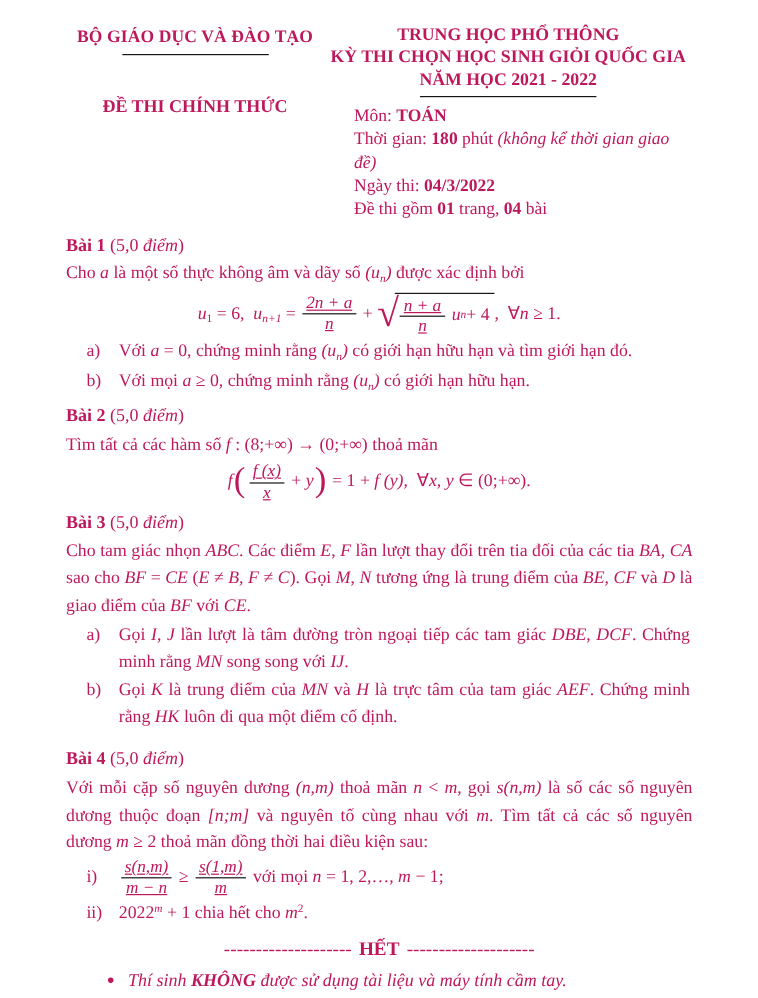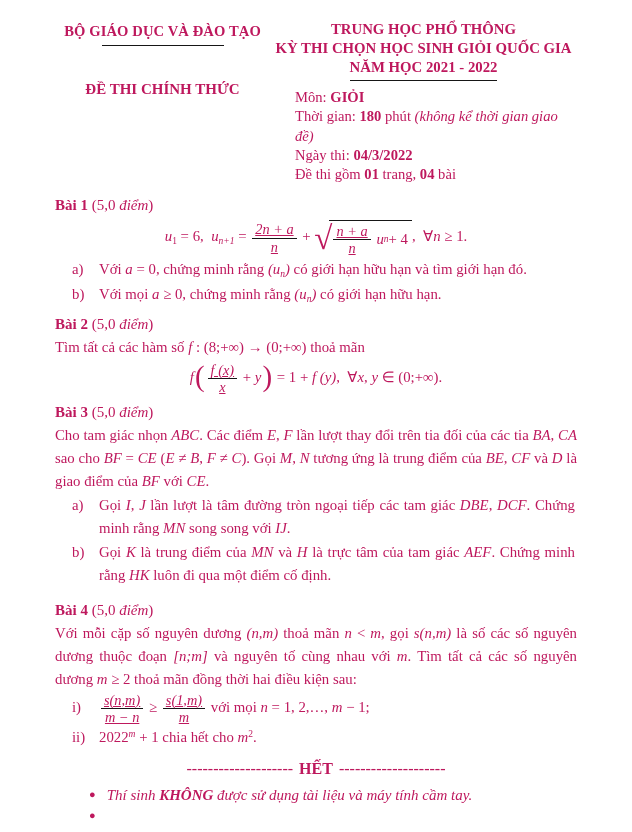--- a/index.html
+++ b/index.html
@@ -66,30 +66,31 @@
       <div class="ministry-rule"></div>
       <div class="official">ĐỀ THI CHÍNH THỨC</div>
     </div>
     <div class="h-right">
       <div class="exam-title">
         <div>TRUNG HỌC PHỔ THÔNG</div>
         <div>KỲ THI CHỌN HỌC SINH GIỎI QUỐC GIA</div>
         <div><span class="u3">NĂM HỌC 2021 - 2022</span></div>
       </div>
       <div class="exam-info">
-        <div><span>Môn: </span><span class="b">GIỎI</span></div>
+        <div><span>Môn: </span><span class="b">TOÁN</span></div>
         <div><span>Thời gian: </span><span class="b">180</span><span> phút </span><span class="i">(không kể thời gian giao đề)</span></div>
         <div><span>Ngày thi: </span><span class="b">04/3/2022</span></div>
         <div><span>Đề thi gồm </span><span class="b">01</span><span> trang, </span><span class="b">04</span><span> bài</span></div>
       </div>
     </div>
   </div>
 
   <section class="problem mt-md">
     <div class="p-heading"><span class="b">Bài 1 </span><span>(5,0 </span><span class="i">điểm</span><span>)</span></div>
+    <div class="p-text"><span>Cho </span><span class="i">a</span><span> là một số thực không âm và dãy số </span><span class="i">(u</span><span class="i sub">n</span><span class="i">)</span><span> được xác định bởi</span></div>
     <div class="formula"><span class="i">u</span><span class="sub">1</span><span> = 6,&nbsp;&nbsp;</span><span class="i">u</span><span class="i sub">n+1</span><span> = </span><span class="frac">
           <span class="fnum"><span class="i">2n + a</span></span>
           <span class="fden"><span class="i">n</span></span>
         </span><span> + </span><span class="sqrt">
           <span class="rad">√</span>
           <span class="rc">
             <span class="frac">
               <span class="fnum"><span class="i">n + a</span></span>
               <span class="fden"><span class="i">n</span></span>
             </span>

